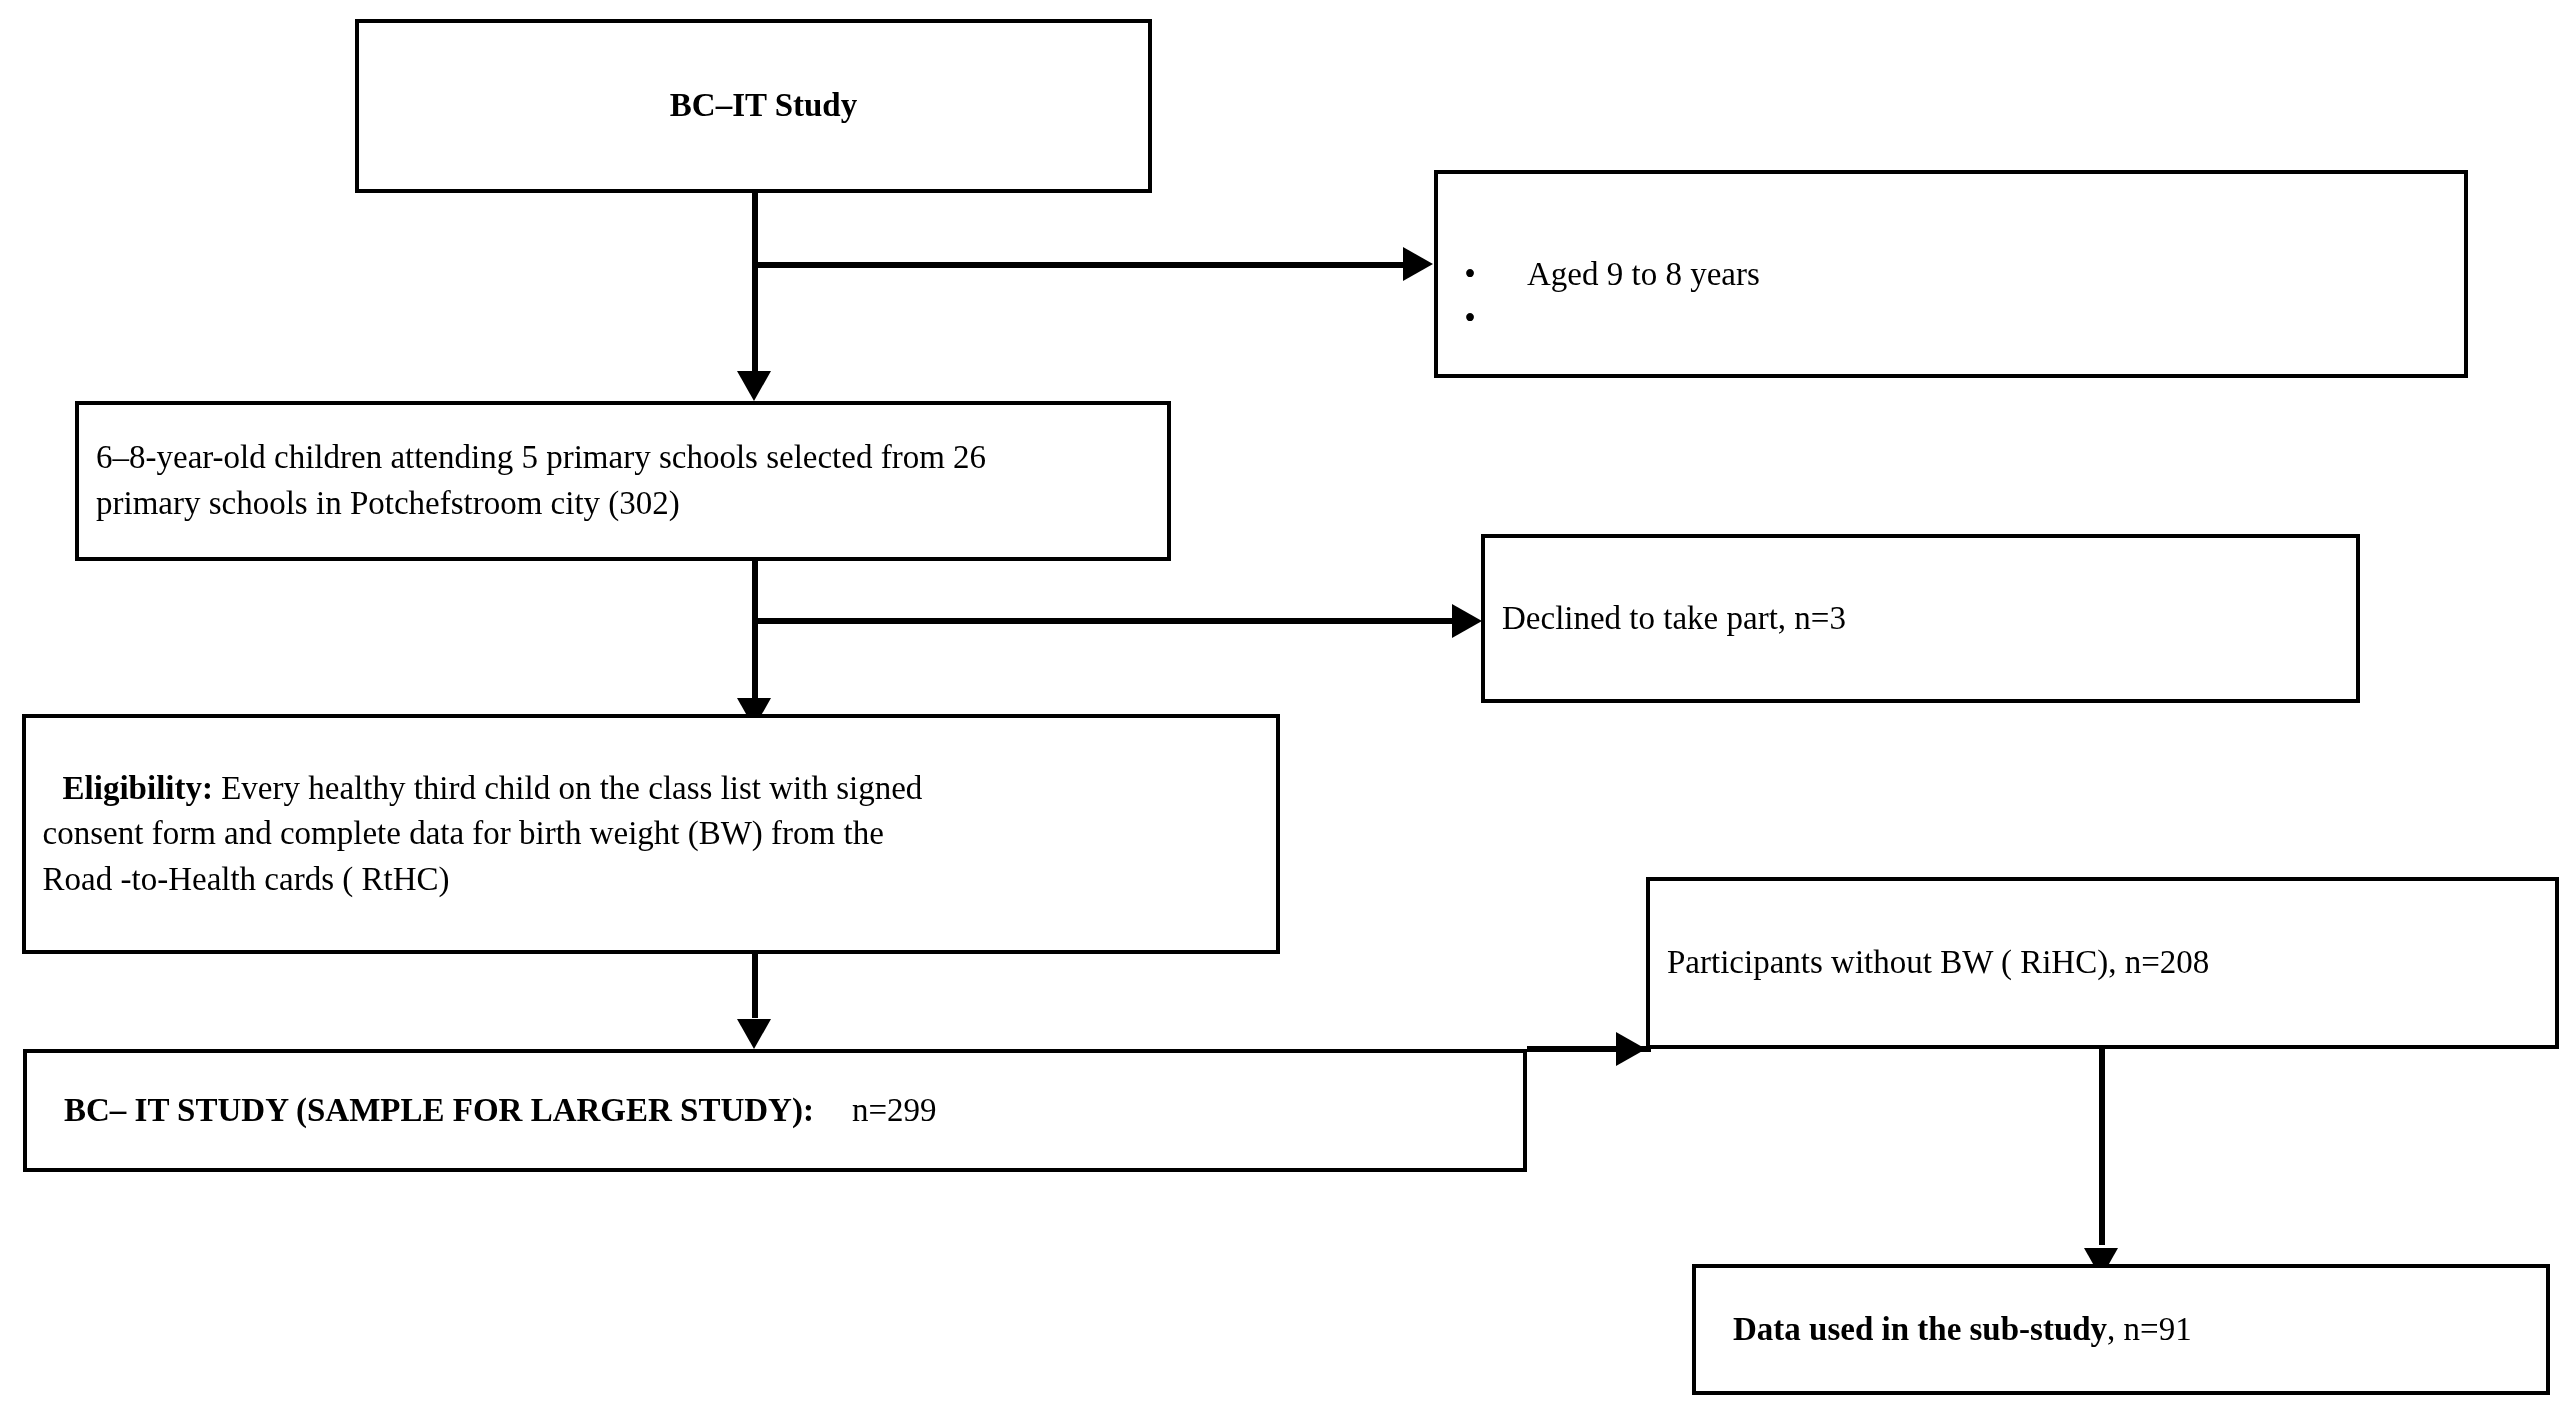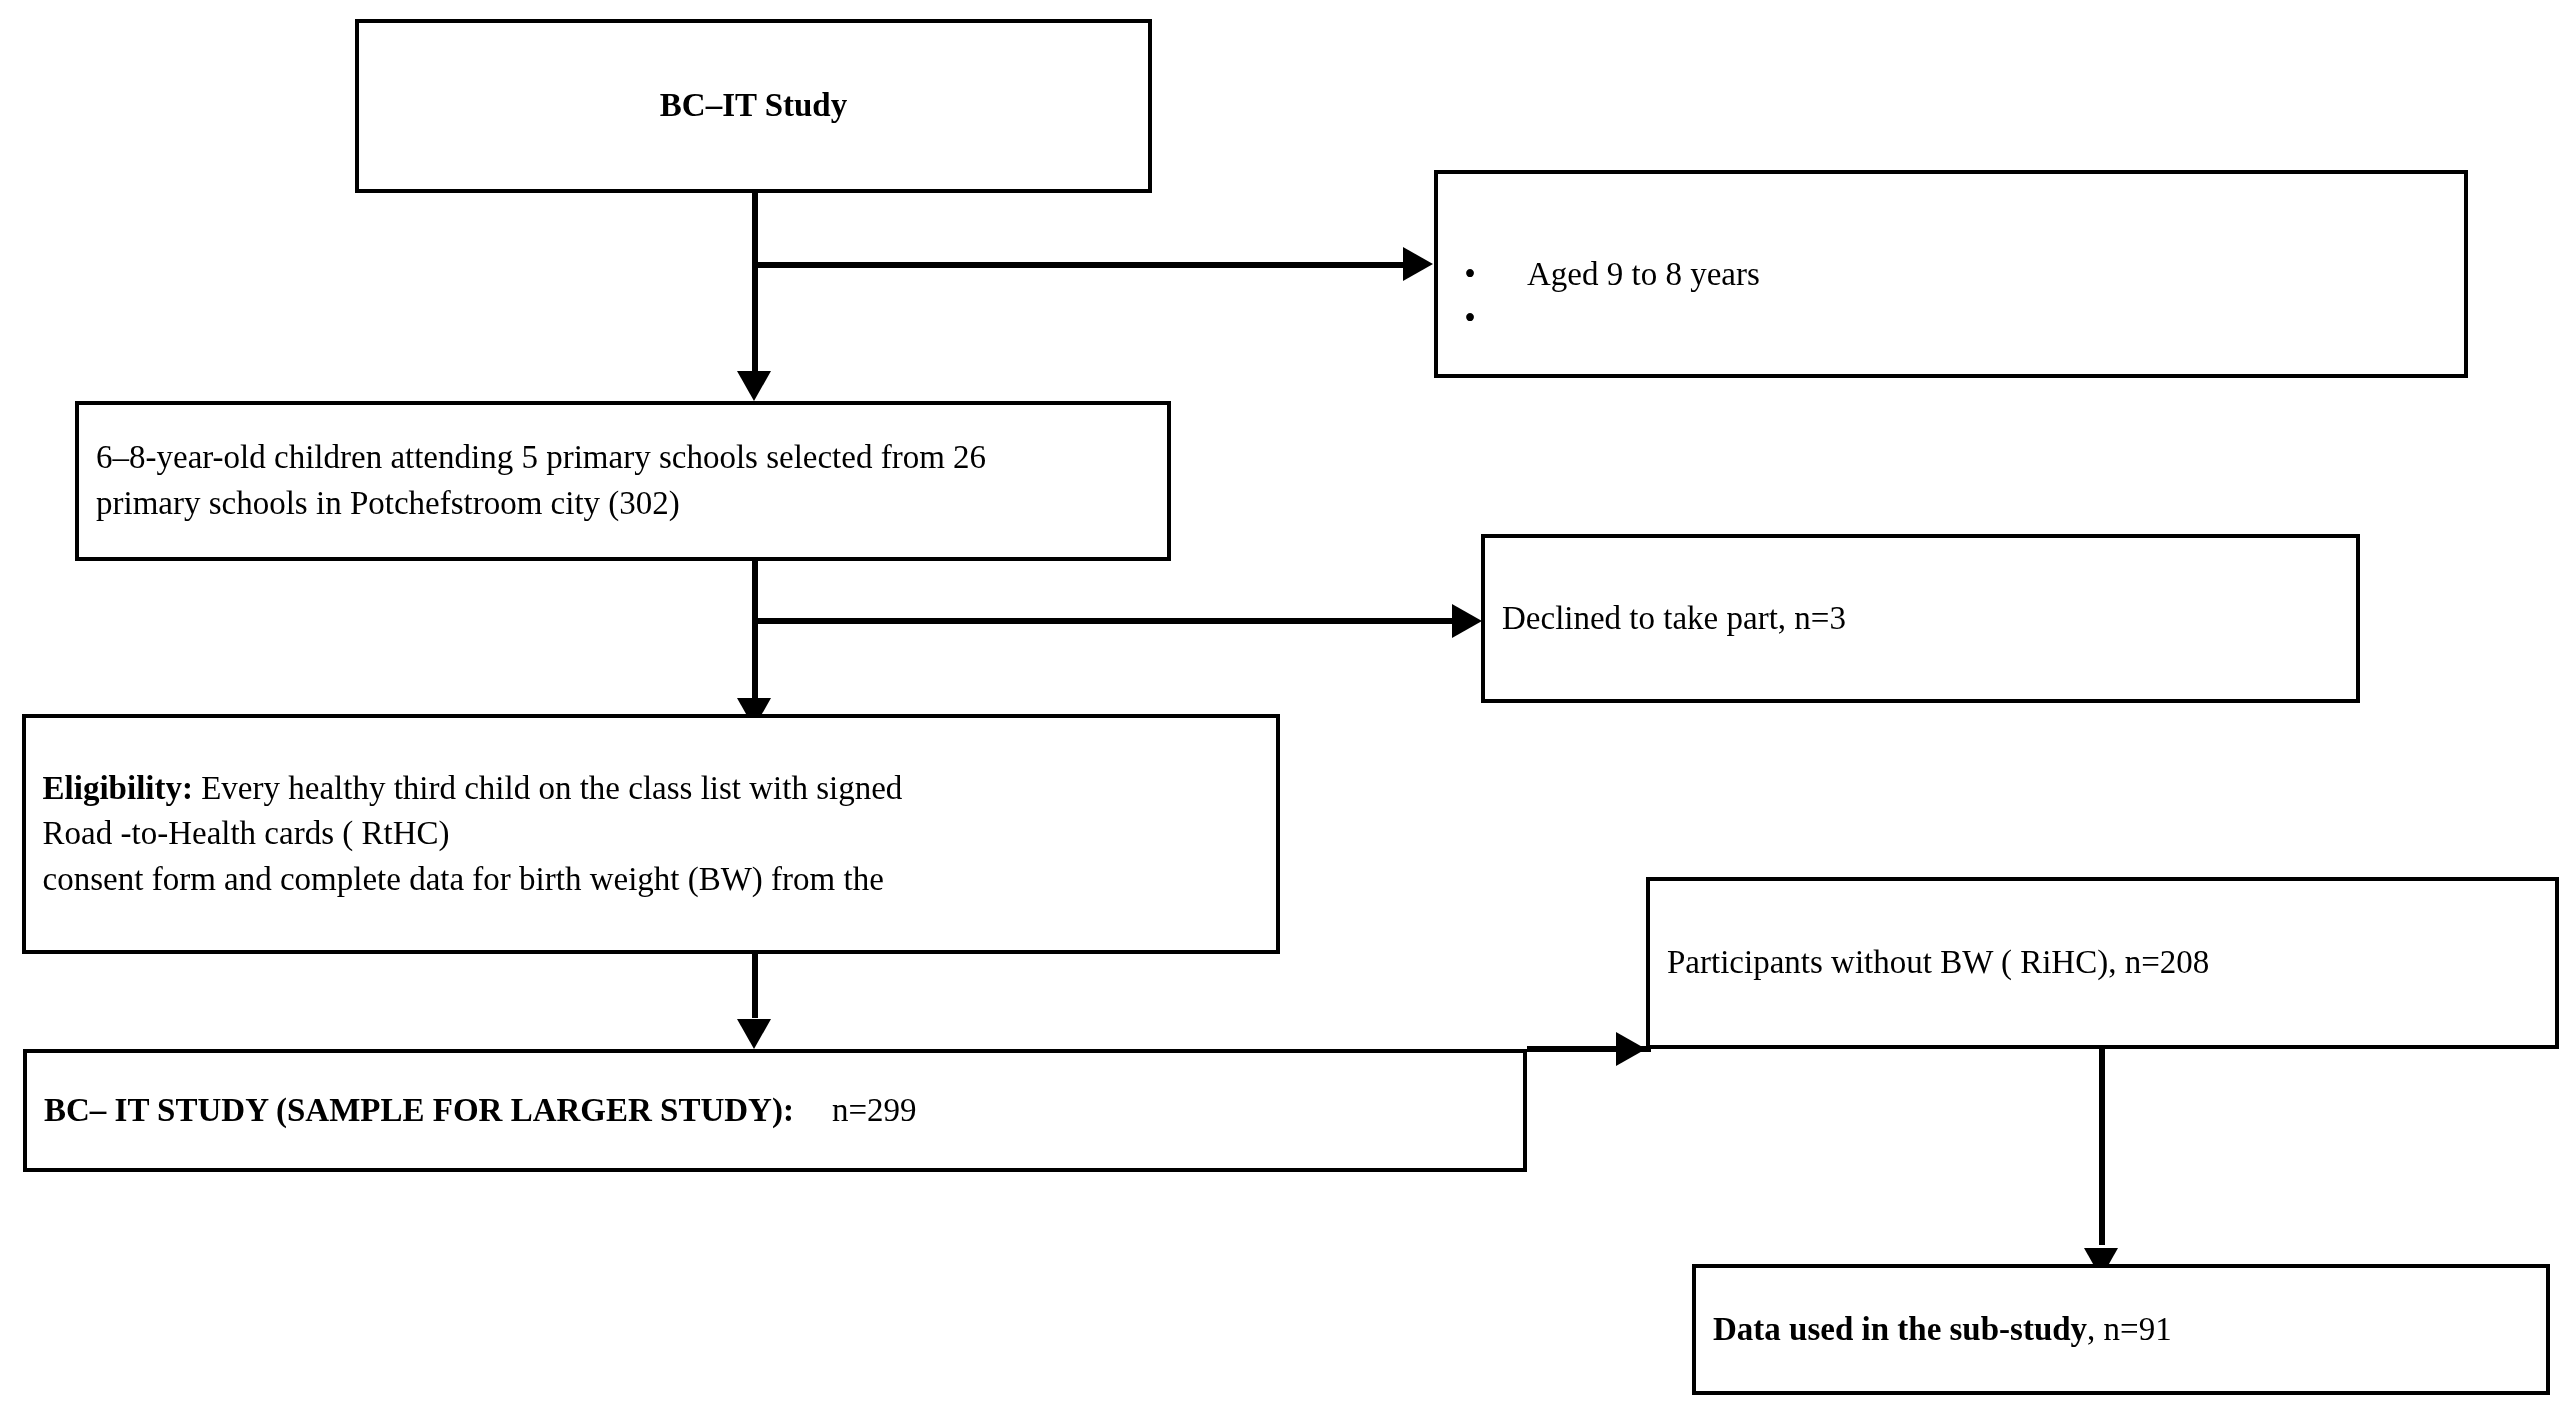--- a/index.html
+++ b/index.html
@@ -27,21 +27,21 @@
   }
   .node .txt {
     font-size: 33px;
     line-height: 1.38;
     color: #000000;
     padding: 0 17px;
   }
   .node .txt.center {
     text-align: center;
   }
-  .b { font-weight: bold; }
+  .b { font-weight: bold; margin-left: 20px; }
 
   
   #node-bcit-study     { left: 355px;  top: 19px;   width: 797px; height: 174px; }
   #node-children-elig  { left: 1434px; top: 170px;  width: 1034px; height: 208px; }
   #node-school-sample  { left: 75px;  top: 401px;  width: 1096px; height: 160px; }
   #node-declined       { left: 1481px; top: 534px;  width: 879px; height: 169px; }
   #node-eligibility    { left: 21.6px;   top: 714px; width: 1258px; height: 240px; }
   #node-without-bw     { left: 1646px; top: 877px; width: 913px; height: 172px; }
   #node-larger-study   { left: 23px;   top: 1049px; width: 1504px; height: 123px; }
   #node-substudy       { left: 1692px; top: 1264px; width: 858px; height: 131px; }
@@ -141,22 +141,22 @@
     <div class="txt">6–8-year-old children attending 5 primary schools selected from 26</div>
     <div class="txt">primary schools in Potchefstroom city (302)</div>
   </div>
 
   <div class="node" id="node-declined">
     <div class="txt">Declined to take part, n=3</div>
   </div>
 
   <div class="node" id="node-eligibility">
     <div class="txt"><span class="b">Eligibility:</span><span> Every healthy third child on the class list with signed</span></div>
+    <div class="txt">consent form and complete data for birth weight (BW) from the</div>
     <div class="txt">Road -to-Health cards ( RtHC)</div>
-    <div class="txt">consent form and complete data for birth weight (BW) from the</div>
   </div>
 
   <div class="node" id="node-without-bw">
     <div class="txt">Participants without BW ( RiHC), n=208</div>
   </div>
 
   <div class="node" id="node-larger-study">
     <div class="txt"><span class="b">BC– IT STUDY (SAMPLE FOR LARGER STUDY):</span><span style="display:inline-block;width:38px;"></span><span>n=299</span></div>
   </div>
 

